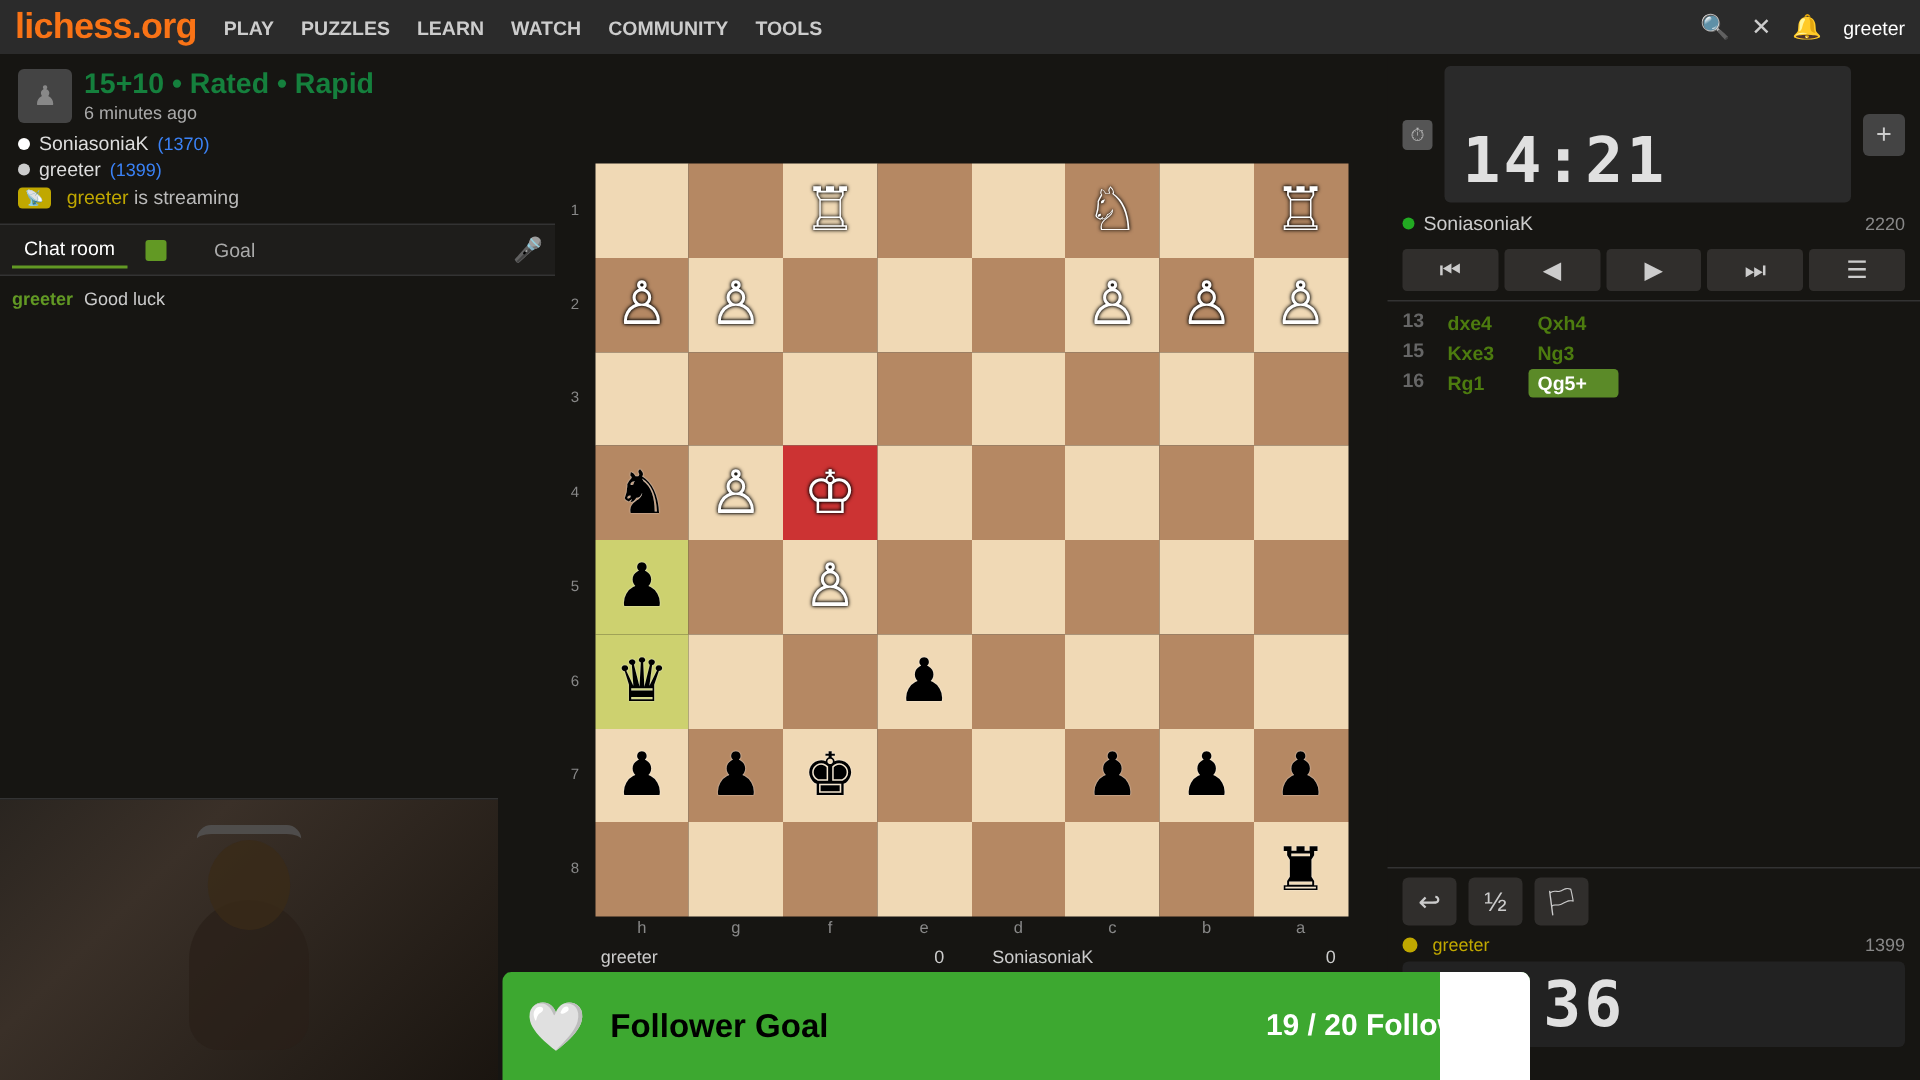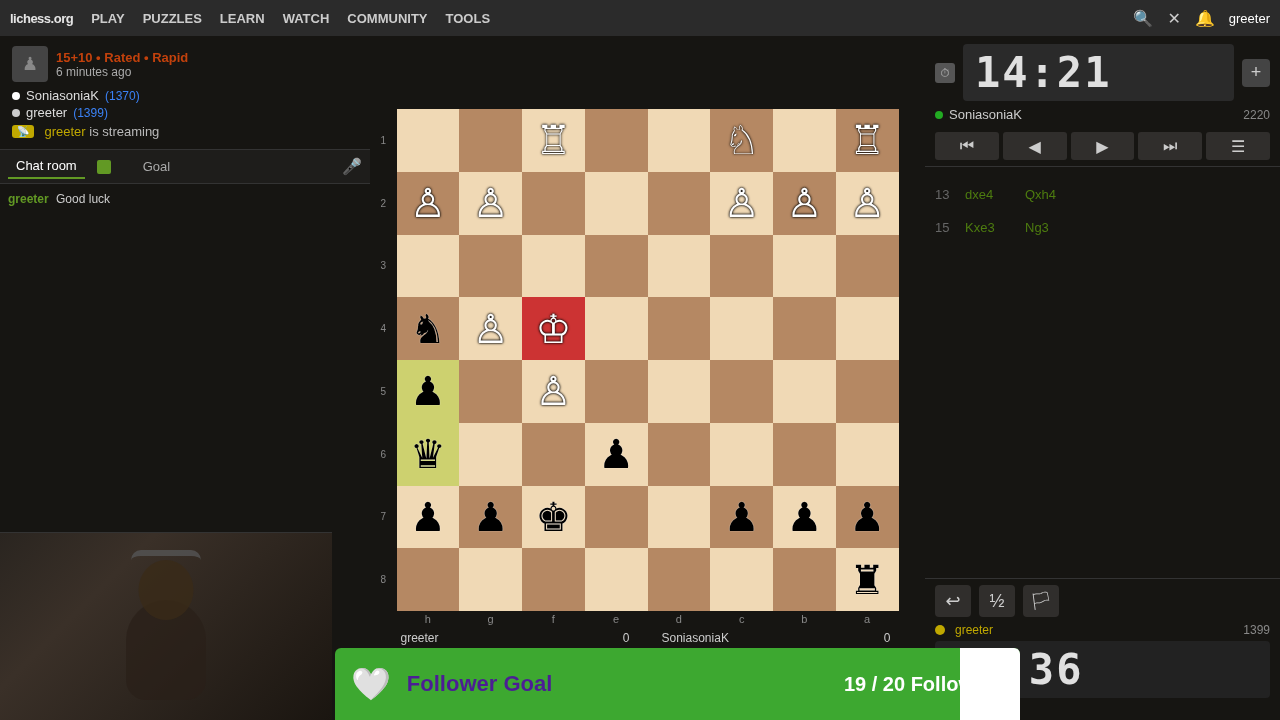--- a/index.html
+++ b/index.html
@@ -19,23 +19,23 @@
       align-items: center;
       background: #2b2b2b;
       height: 36px;
       padding: 0 10px;
       gap: 18px;
       position: absolute;
       top: 0; left: 0; right: 0;
       z-index: 10;
     }
     .nav-logo {
-      font-size: 13px;
+      font-size: 24px;
       font-weight: bold;
-      color: #e5e5e5;
+      color: #f97316;
       letter-spacing: -0.5px;
     }
     .nav-item {
       color: #ccc;
       font-size: 13px;
       cursor: pointer;
       text-transform: uppercase;
       font-weight: 600;
     }
     .nav-right {
@@ -79,23 +79,23 @@
       align-items: center;
       justify-content: center;
       font-size: 18px;
       color: #888;
     }
     .game-info-text {
       font-size: 12px;
       color: #aaa;
     }
     .game-title {
-      color: #c2410c;
+      color: #15803d;
       font-weight: 600;
-      font-size: 13px;
+      font-size: 19px;
     }
     .player-row {
       display: flex;
       align-items: center;
       gap: 6px;
       margin: 2px 0;
     }
     .status-dot {
       width: 8px; height: 8px;
       border-radius: 50%;
@@ -294,20 +294,21 @@
       align-items: center;
       justify-content: space-between;
       margin-bottom: 6px;
     }
     .clock-time {
       font-size: 42px;
       font-weight: bold;
       color: #e0e0e0;
       font-family: monospace;
       letter-spacing: 2px;
+      margin-top: 34px;
     }
     .clock-add-btn {
       background: #444;
       border: none;
       color: #ccc;
       font-size: 18px;
       width: 28px;
       height: 28px;
       border-radius: 4px;
       cursor: pointer;
@@ -360,23 +361,24 @@
     }
 
     
     .move-list {
       flex: 1;
       overflow-y: auto;
       padding: 4px 10px;
     }
     .move-row {
       display: flex;
-      align-items: center;
-      margin: 14px 0;
+      align-items: flex-start;
+      margin: 1px 0;
       font-size: 13px;
+      font-weight: bold;
     }
     .move-num {
       color: #666;
       width: 24px;
       flex-shrink: 0;
     }
     .move-white, .move-black {
       padding: 2px 6px;
       border-radius: 3px;
       cursor: pointer;
@@ -439,21 +441,21 @@
       gap: 16px;
       z-index: 100;
     }
     .follower-heart {
       font-size: 32px;
       color: #fff;
     }
     .follower-label {
       font-size: 22px;
       font-weight: bold;
-      color: #4c1d95;
+      color: #000000;
     }
     .follower-count {
       margin-left: auto;
       font-size: 20px;
       color: #fff;
       font-weight: 600;
     }
     .follower-white-end {
       position: absolute;
       right: 0;
@@ -736,20 +738,25 @@
   <div class="move-row">
         <span class="move-num">13</span>
         <span class="move-white">dxe4</span>
         <span class="move-black">Qxh4</span>
       </div>
       <div class="move-row">
         <span class="move-num">15</span>
         <span class="move-white">Kxe3</span>
         <span class="move-black">Ng3</span>
       </div>
+      <div class="move-row">
+        <span class="move-num">16</span>
+        <span class="move-white">Rg1</span>
+        <span class="move-black move-active">Qg5+</span>
+      </div>
     </div>
 
   <div class="action-buttons">
     <button class="action-btn" title="Take back">↩</button>
     <button class="action-btn" title="Offer draw">½</button>
     <button class="action-btn" title="Resign">🏳</button>
   </div>
 
   <div style="padding: 0 10px 4px;">
     <div style="display:flex;align-items:center;justify-content:space-between;">

